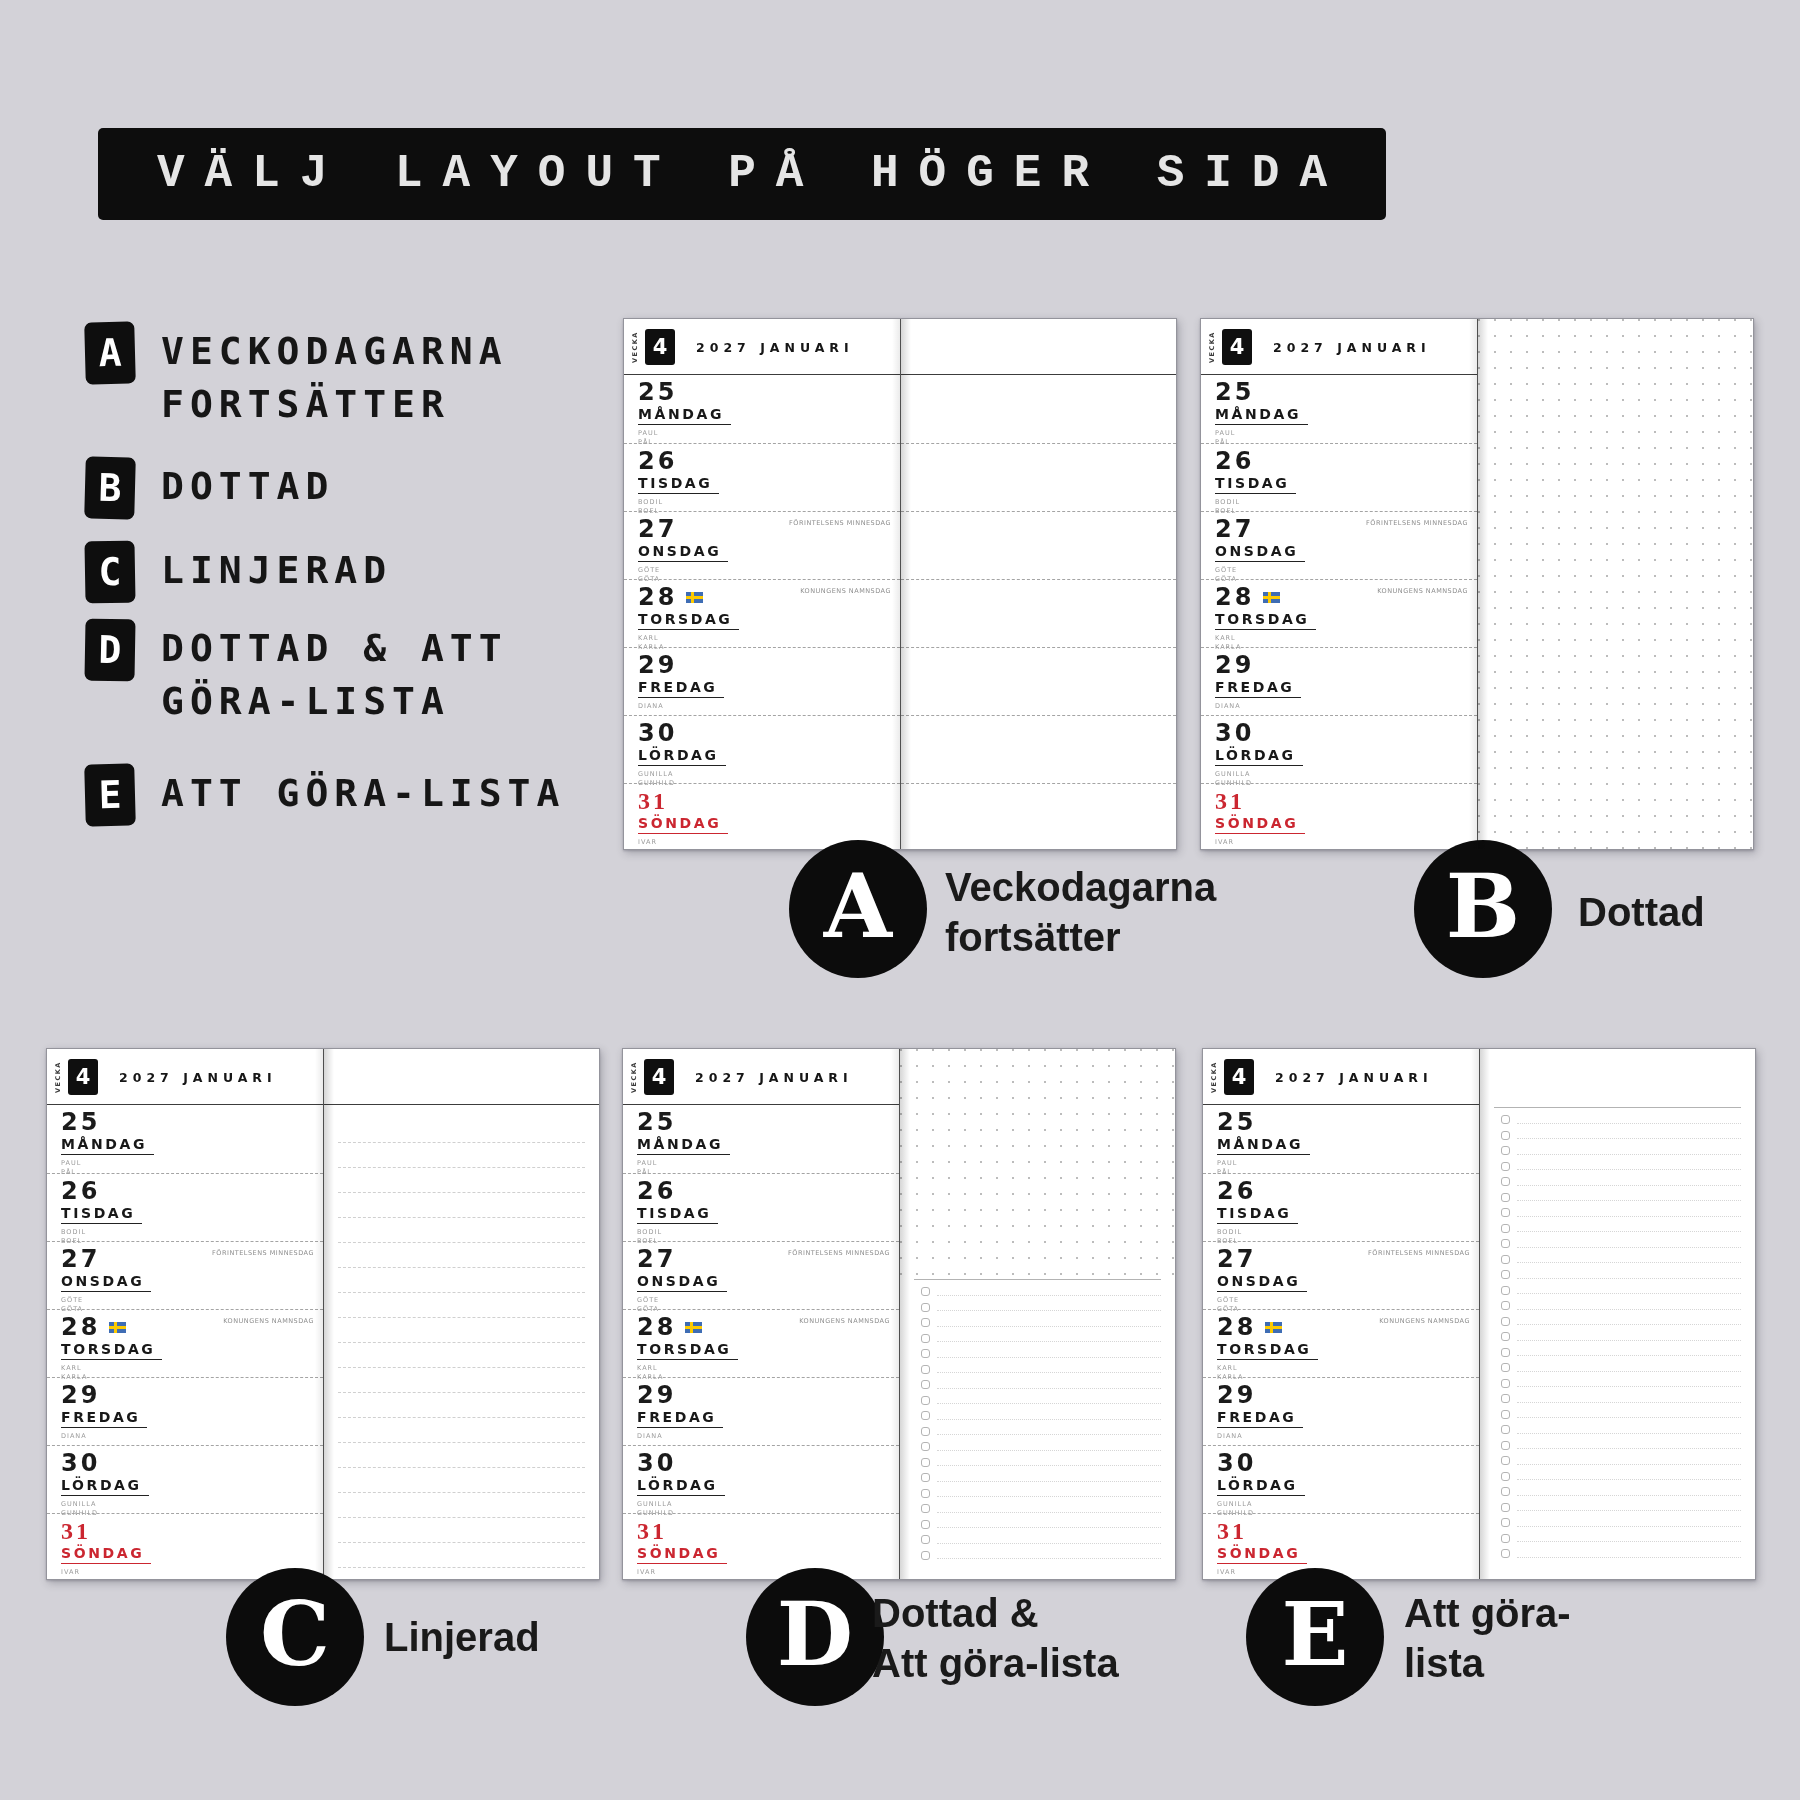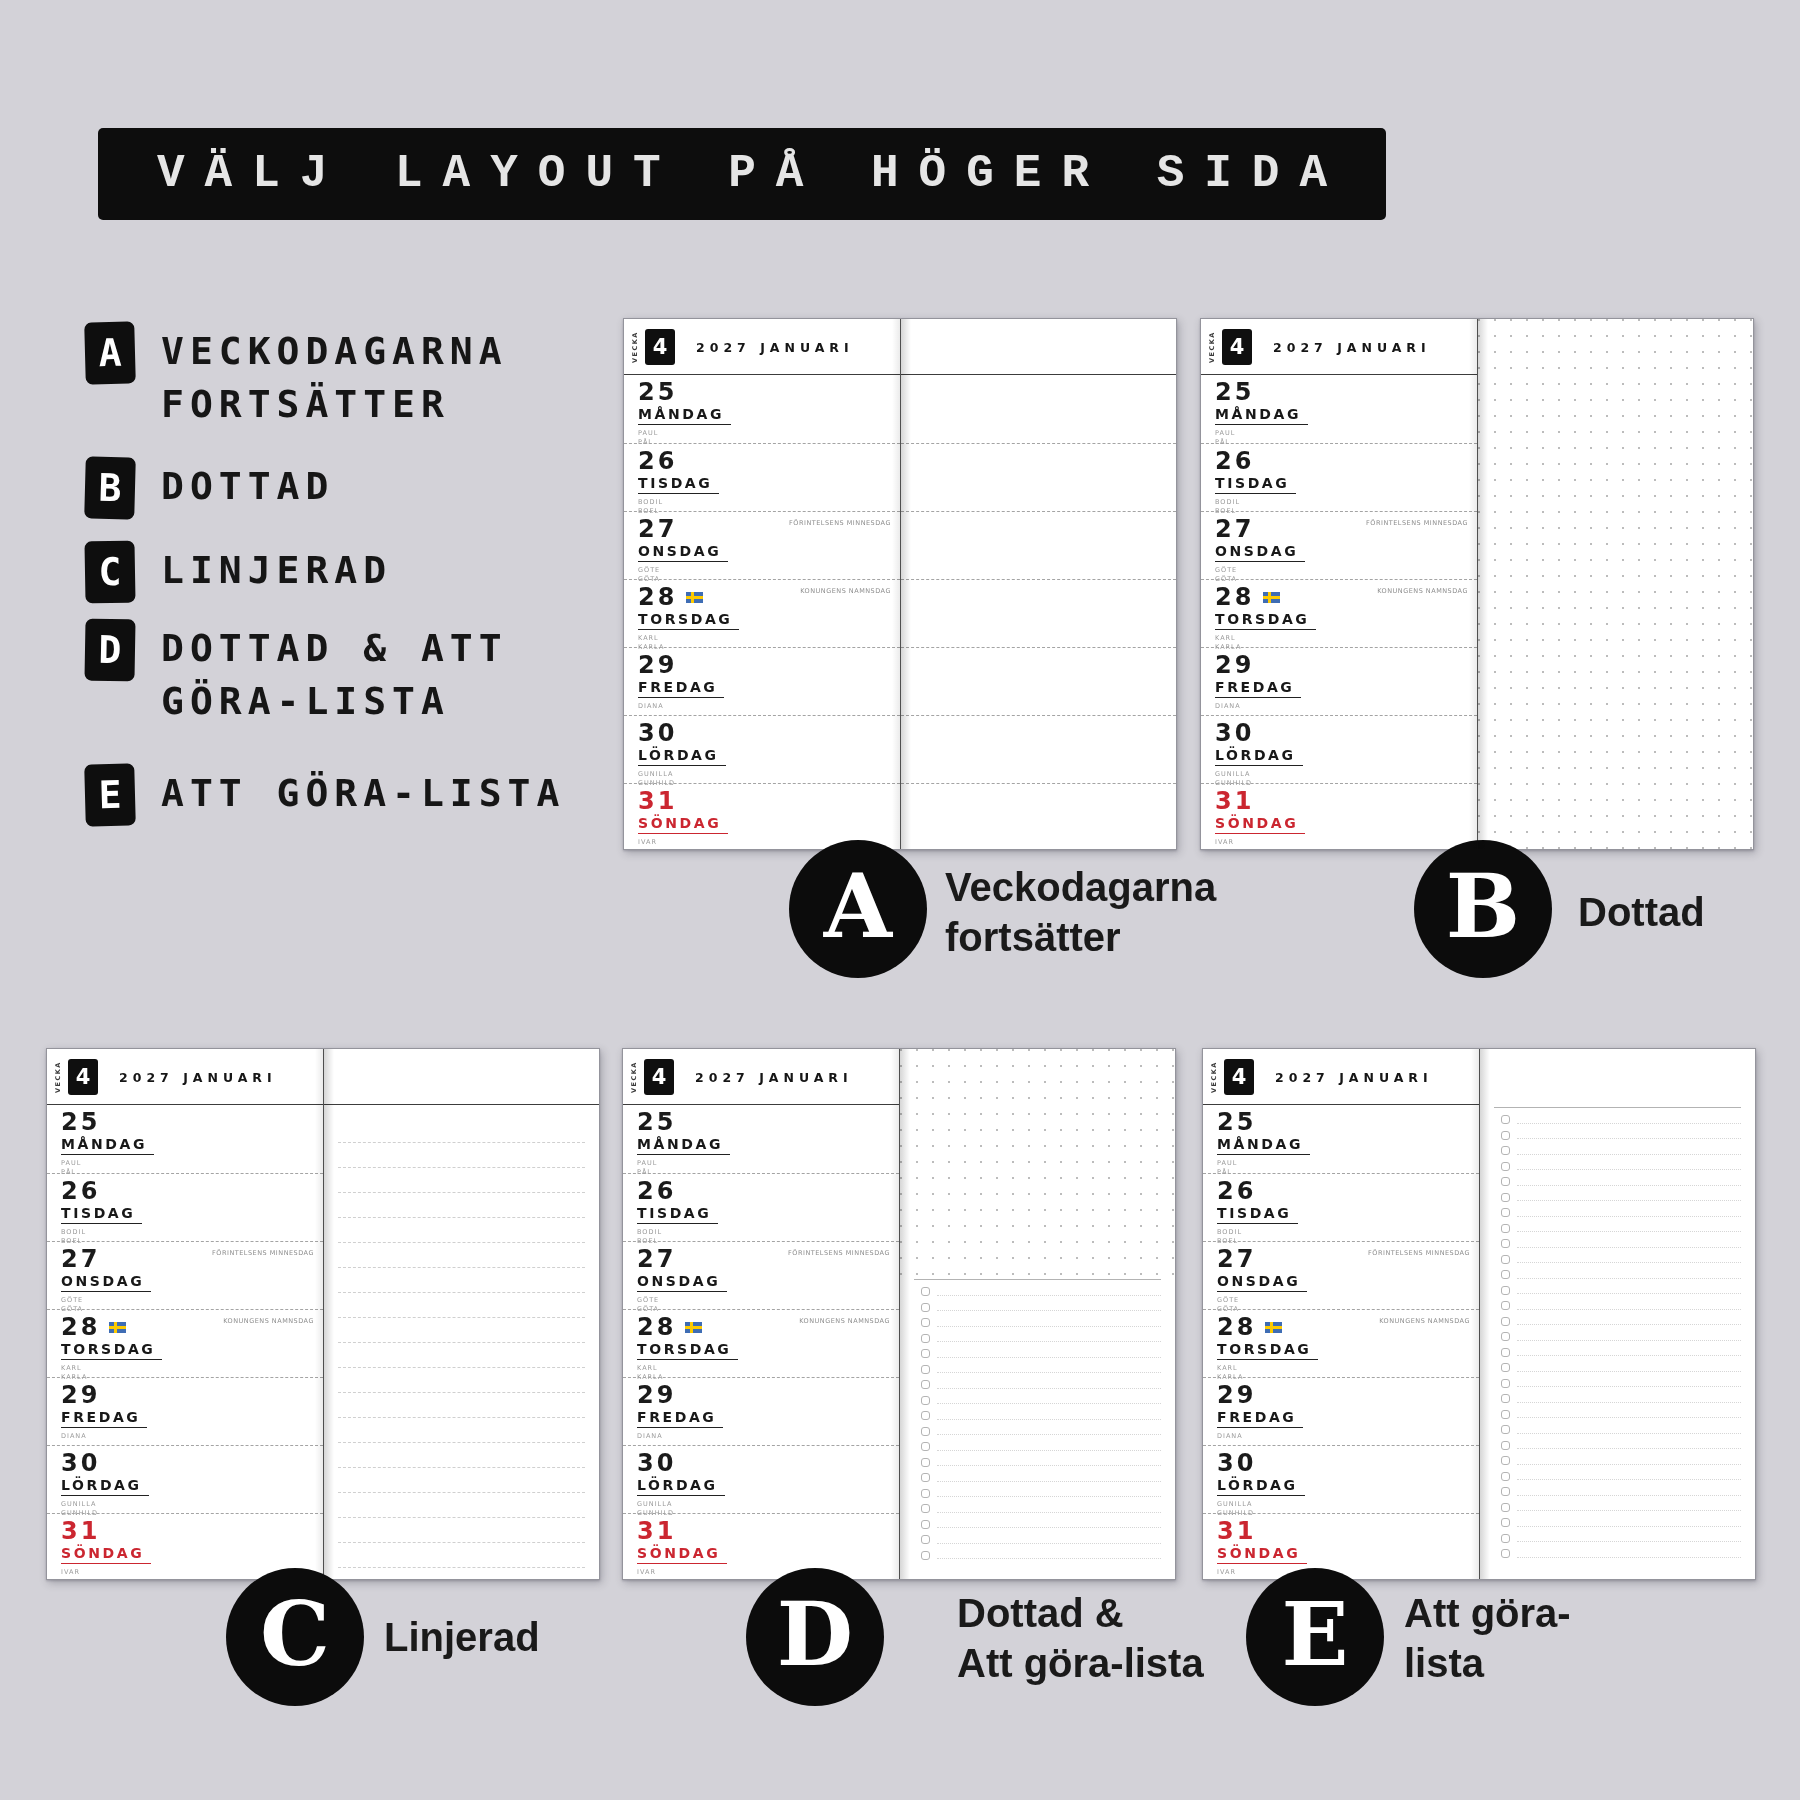--- a/index.html
+++ b/index.html
@@ -78,21 +78,21 @@
       linear-gradient(to bottom,rgba(0,0,0,0) 36%,var(--flag-yellow,#fdca00) 36%,var(--flag-yellow,#fdca00) 64%,rgba(0,0,0,0) 64%),
       linear-gradient(to right,rgba(0,0,0,0) 30%,var(--flag-yellow,#fdca00) 30%,var(--flag-yellow,#fdca00) 48%,rgba(0,0,0,0) 48%),
       var(--flag-blue,#3f6db4);
   }
   .day-name{
     display:inline-block;font-size:14px;font-weight:700;letter-spacing:2.6px;color:#181818;
     border-bottom:1.6px solid #222;padding:2px 7px 2px 0;margin-top:1px;white-space:nowrap;
   }
   .namedays{margin-top:4px;font-size:6.5px;line-height:8.5px;letter-spacing:1px;color:#9a9a9a;}
   .day-note{position:absolute;top:7px;right:9px;font-size:6.5px;letter-spacing:.5px;color:#8d8d8d;white-space:nowrap;}
-  .sunday .day-num{color:var(--sunday-red,#cb2630);}
+  .sunday .day-num{color:var(--sunday-red,#cb2630);font-family:Liberation Serif, serif;}
   .sunday .day-name{color:var(--sunday-red,#cb2630);border-color:var(--sunday-red,#cb2630);}
 
   
   .dots-bg{
     background-image:radial-gradient(circle,#bcbcbc 1.15px,rgba(0,0,0,0) 1.3px);
     background-size:16px 16px;background-position:9px 9px;
   }
   .dots-area{height:230px;}
   .todo-divider{border-top:1.5px solid #b3b3b3;margin:0 14px;}
   .todo-spacer{height:58px;}
@@ -110,21 +110,21 @@
     font-family:"DejaVu Serif",serif;font-weight:700;font-size:88px;line-height:1;padding-bottom:6px;box-sizing:border-box;
   }
   .badge-A{left:789px;top:840px;} .badge-B{left:1414px;top:840px;}
   .badge-C{left:226px;top:1568px;} .badge-D{left:746px;top:1568px;} .badge-E{left:1246px;top:1568px;}
   .badge-label{
     position:absolute;font-family:"Liberation Sans",sans-serif;font-weight:700;
     font-size:40px;line-height:50px;color:#1a1a1a;
   }
   .badge-label span{display:block;white-space:nowrap;}
   .lbl-A{left:945px;top:862px;} .lbl-B{left:1578px;top:887px;}
-  .lbl-C{left:384px;top:1612px;} .lbl-D{left:957px;top:1588px;} .lbl-E{left:1404px;top:1588px;}
+  .lbl-C{left:384px;top:1612px;} .lbl-D{left:872px;top:1588px;} .lbl-E{left:1404px;top:1588px;}
 </style>
 </head>
 <body>
 
 <div class="banner">
   <span>VÄLJ LAYOUT PÅ HÖGER SIDA</span>
 </div>
 
 <div class="legend-item li-a">
   <div class="legend-sq">A</div>

